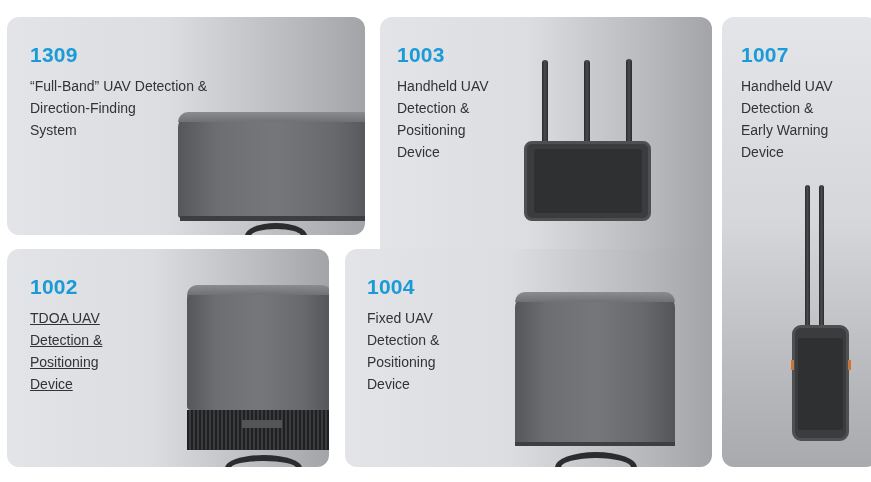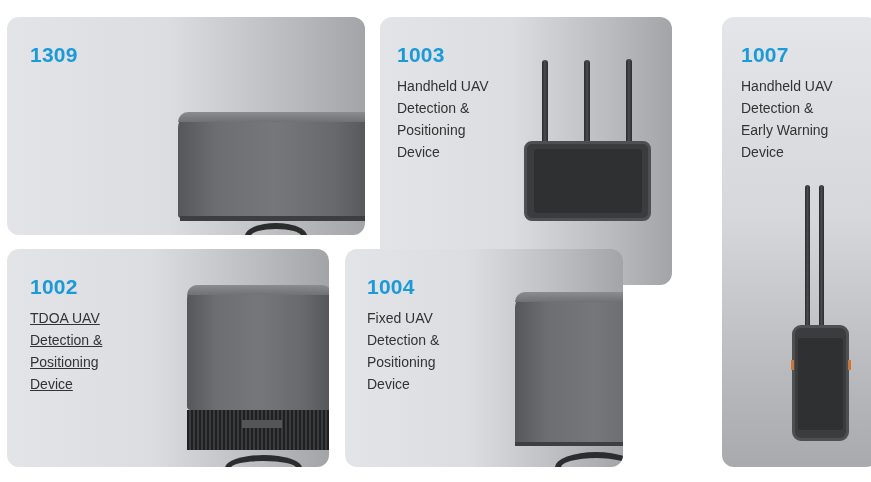--- a/index.html
+++ b/index.html
@@ -21,30 +21,33 @@
   .antenna { position:absolute; background:linear-gradient(90deg,#2a2b2d,#4a4b4d,#2a2b2d); border-radius:3px 3px 1px 1px; }
   .tablet { position:absolute; background:#3a3c3e; border-radius:8px; border:3px solid #4d4f51; box-sizing:border-box; }
   .screen { position:absolute; background:#2e3032; border-radius:3px; }
   .orange { position:absolute; background:#c9763a; width:3px; }
 </style>
 </head>
 <body>
 
 <div class="card" style="left:7px;top:17px;width:358px;height:218px;">
   <div class="code" style="left:23px;top:26px;">1309</div>
+  <div class="desc" style="left:23px;top:58px;">“Full-Band” UAV Detection &amp;
+Direction-Finding
+System</div>
   <div class="dev" style="left:163px;top:95px;width:200px;height:123px;">
     <div class="dome-body" style="left:8px;top:0;width:195px;height:106px;border-radius:16px 16px 3px 3px;">
       <div class="dome-top"></div>
     </div>
     <div style="position:absolute;left:10px;top:104px;width:195px;height:5px;background:#3d3e40;"></div>
     <div class="stand" style="left:75px;top:111px;width:50px;height:20px;"></div>
   </div>
 </div>
 
-<div class="card" style="left:380px;top:17px;width:292px;height:268px;">
+<div class="card" style="left:380px;top:17px;width:292px;height:268px;padding-left:40px;">
   <div class="code" style="left:17px;top:26px;">1003</div>
   <div class="desc" style="left:17px;top:58px;">Handheld UAV
 Detection &amp;
 Positioning
 Device</div>
   <div class="dev" style="left:143px;top:40px;width:136px;height:168px;">
     <div class="antenna" style="left:19px;top:3px;width:6px;height:83px;"></div>
     <div class="antenna" style="left:61px;top:3px;width:6px;height:83px;"></div>
     <div class="antenna" style="left:103px;top:2px;width:6px;height:84px;"></div>
     <div class="tablet" style="left:1px;top:84px;width:127px;height:80px;">
@@ -79,21 +82,21 @@
   <div class="dev" style="left:180px;top:36px;width:142px;height:182px;">
     <div class="dome-body" style="left:0;top:0;width:145px;height:125px;">
       <div class="dome-top"></div>
     </div>
     <div class="fins" style="left:0;top:125px;width:145px;height:40px;"></div>
     <div style="position:absolute;left:55px;top:135px;width:40px;height:8px;background:#555;"></div>
     <div class="stand" style="left:38px;top:170px;width:65px;height:20px;"></div>
   </div>
 </div>
 
-<div class="card" style="left:345px;top:249px;width:278px;height:218px;">
+<div class="card" style="left:345px;top:249px;width:327px;height:218px;padding-left:40px;">
   <div class="code" style="left:22px;top:26px;">1004</div>
   <div class="desc" style="left:22px;top:58px;">Fixed UAV
 Detection &amp;
 Positioning
 Device</div>
   <div class="dev" style="left:170px;top:43px;width:157px;height:175px;">
     <div class="dome-body" style="left:0;top:0;width:160px;height:152px;border-radius:16px 16px 2px 2px;">
       <div class="dome-top"></div>
     </div>
     <div style="position:absolute;left:0;top:150px;width:160px;height:4px;background:#3e3f41;"></div>

